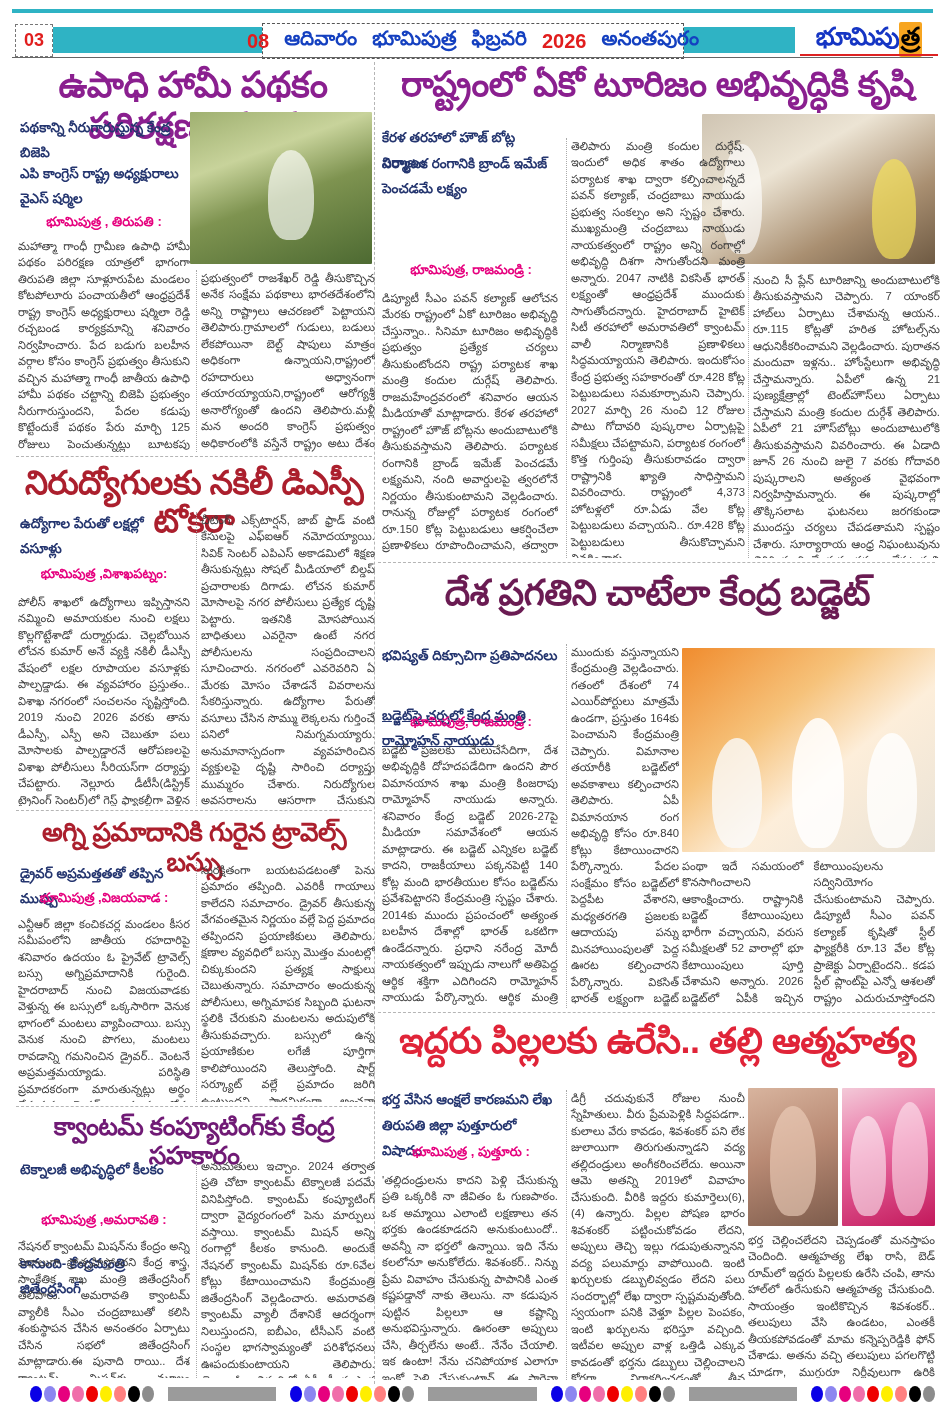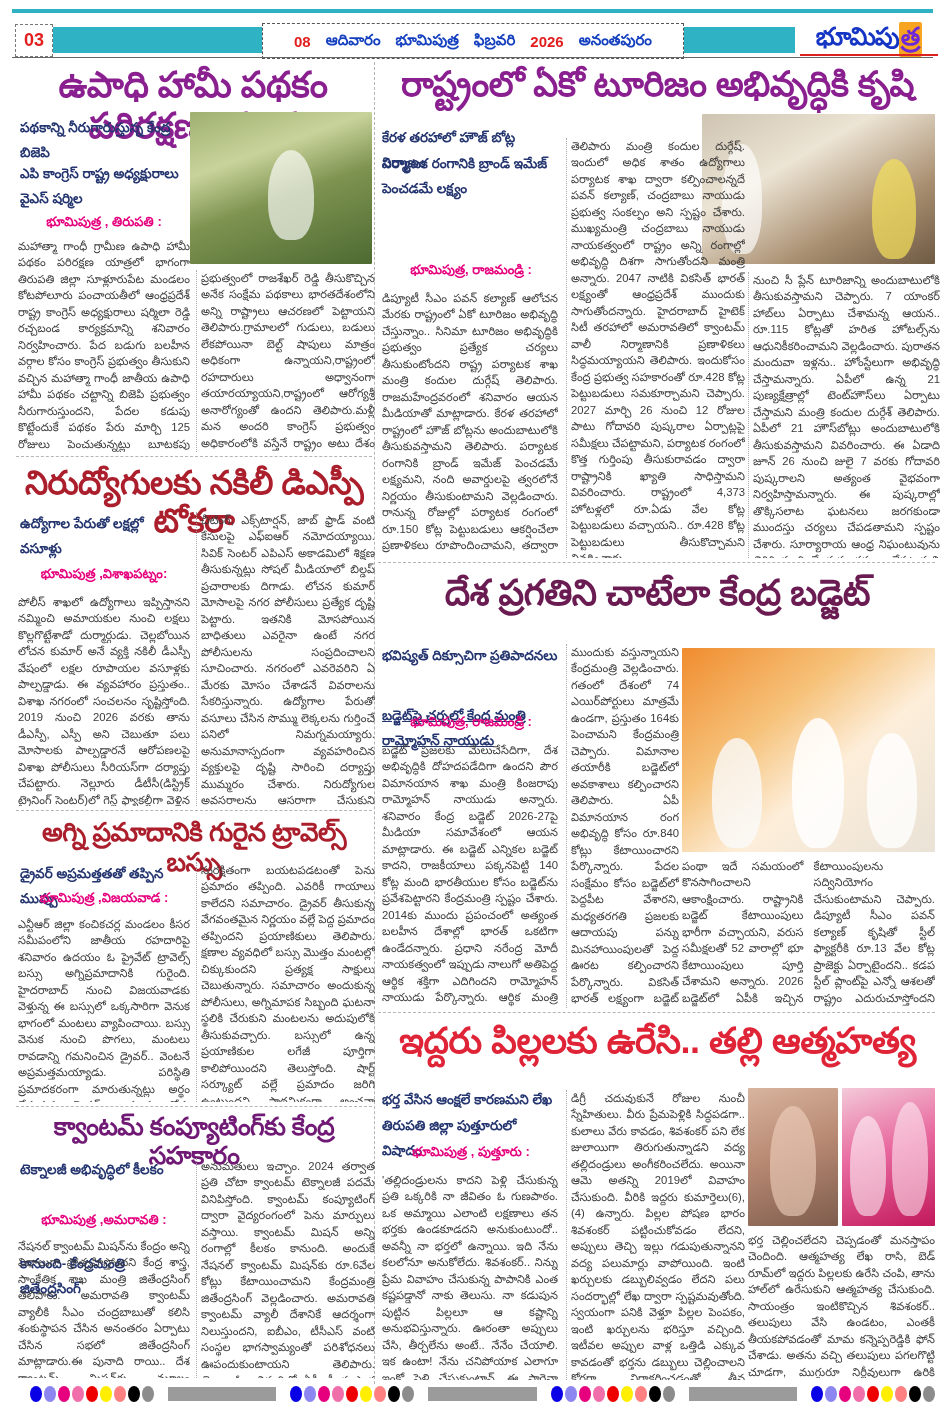--- a/index.html
+++ b/index.html
@@ -5,25 +5,25 @@
   html,body{margin:0;padding:0;background:#e8e8e8;}
   .page{position:relative;width:945px;height:1418px;background:#ffffff;margin:0 auto;
         font-family:"Liberation Sans","DejaVu Sans",sans-serif;overflow:hidden;}
   .abs{position:absolute;}
   
   .top-rule{left:12px;top:9px;width:921px;height:4px;background:#2fb3c4;}
   .hdr-cyan{left:50px;top:27px;width:745px;height:26px;background:#2fb3c4;}
   .pageno-box{left:15px;top:24px;width:36px;height:31px;background:#fff;border:1px dashed #777;
               display:flex;align-items:center;justify-content:center;color:#e11d1d;font-weight:bold;font-size:18px;}
   .date-box{left:262px;top:23px;width:420px;height:34px;background:#fff;border:1px dashed #555;
-            display:flex;align-items:center;justify-content:center;gap:15px;font-weight:bold;font-size:15px;}
+            display:flex;align-items:center;justify-content:center;gap:15px;font-weight:bold;font-size:20px;}
   .date-box .red{color:#e11d1d;} .date-box .blue{color:#1440c0;}
   .logo-wrap{left:800px;top:20px;width:138px;height:38px;background:#fff;display:flex;align-items:center;justify-content:center;}
   .logo-main{color:#1535c4;font-weight:800;font-size:25px;letter-spacing:-1px;}
-  .logo-last{color:#6d28d9;font-weight:800;font-size:25px;background:#f7a520;padding:0 2px;border-radius:2px;}
+  .logo-last{color:#000000;font-weight:800;font-size:25px;background:#f7a520;padding:0 2px;border-radius:2px;}
   .logo-underline{left:800px;top:54px;width:138px;height:2px;background:#d22;}
   .hdr-rule{left:12px;top:57px;width:921px;height:1px;background:#666;}
   
   .vsep-main{left:374px;top:62px;width:0;height:1322px;border-left:1px dashed #b5b5b5;}
   .hsep{border-top:1px dashed #b5b5b5;height:0;}
   .vrule{border-left:1px dotted #aaa;}
   
   .hl{font-weight:800;text-align:center;line-height:1.15;letter-spacing:-0.5px;}
   .hl-purple{color:#8a1f8f;} .hl-darkred{color:#ab1f2d;} .hl-plum{color:#6a1b52;}
   .hl-red{color:#e02438;} .hl-violet{color:#701a75;}

